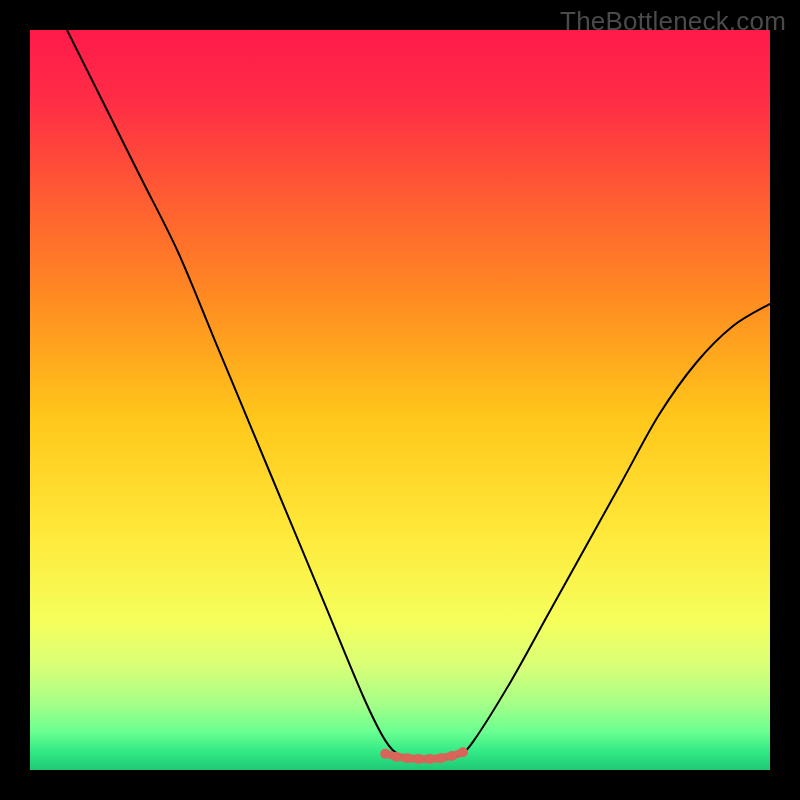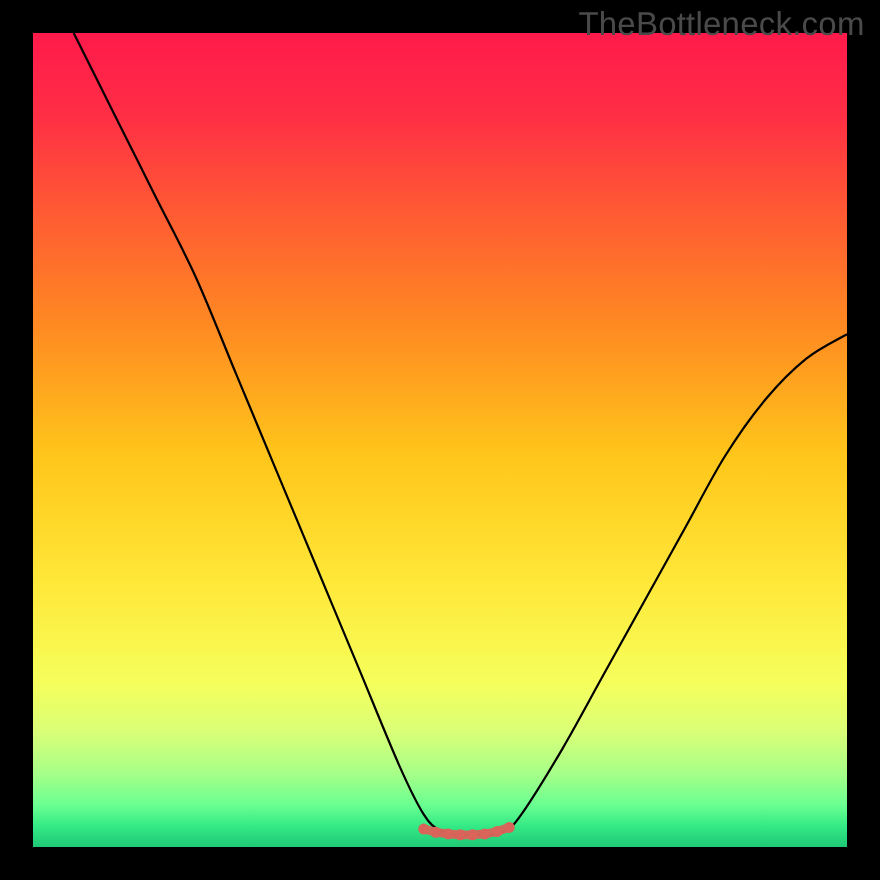--- a/index.html
+++ b/index.html
@@ -15,21 +15,21 @@
     position: relative;
     width: 800px;
     height: 800px;
     background: #000;
   }
   .watermark {
     position: absolute;
     top: 6px;
     right: 14px;
     color: #4a4a4a;
-    font-size: 30px;
+    font-size: 26px;
     font-weight: 400;
     letter-spacing: 0.2px;
     z-index: 20;
   }
   .plot-area {
     position: absolute;
     left: 30px;
     top: 30px;
     width: 740px;
     height: 740px;

